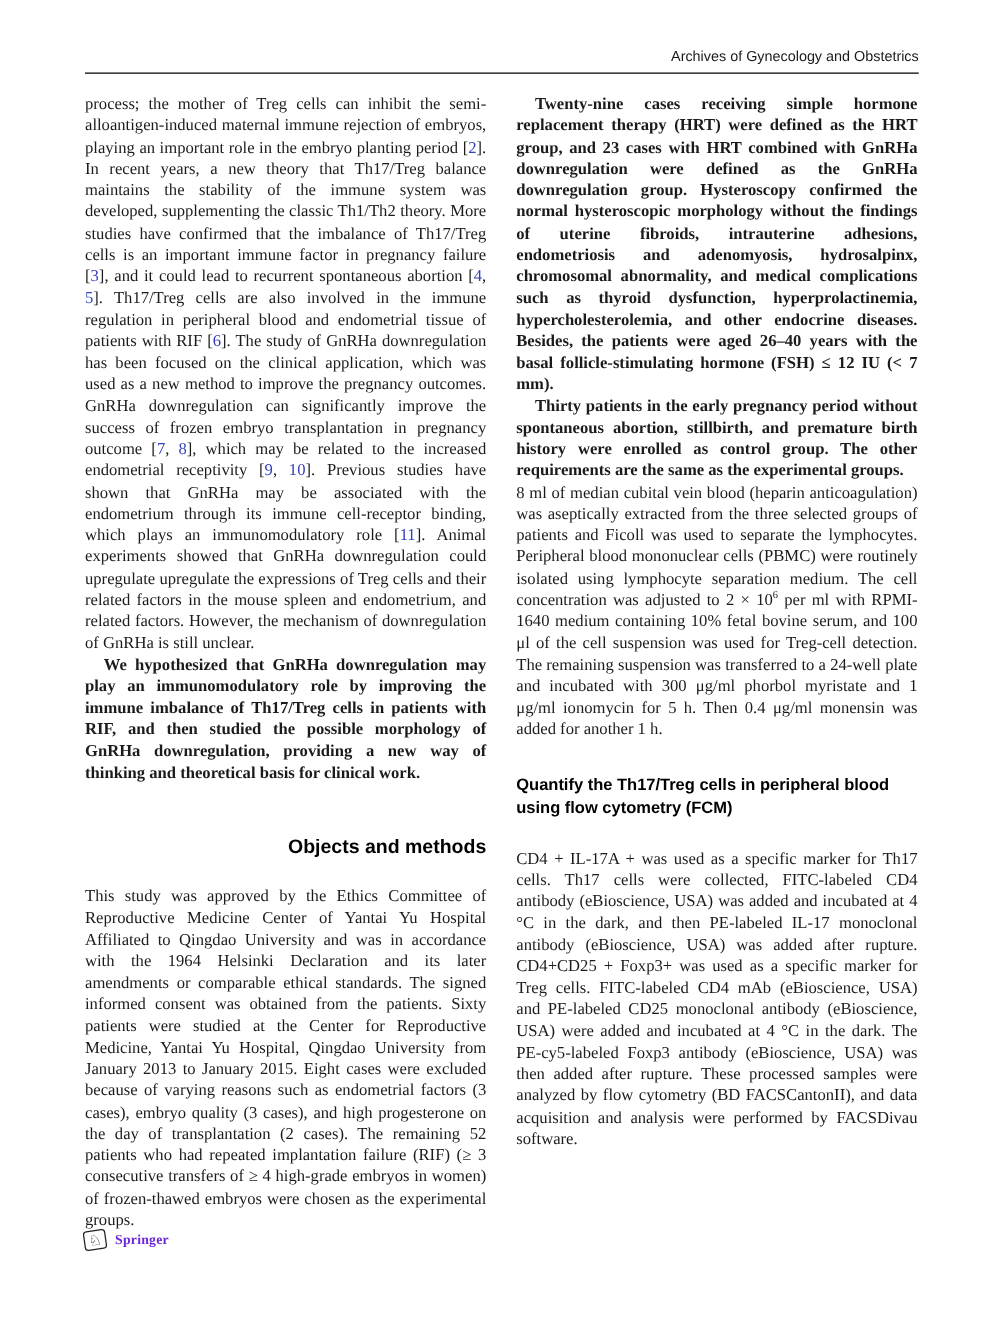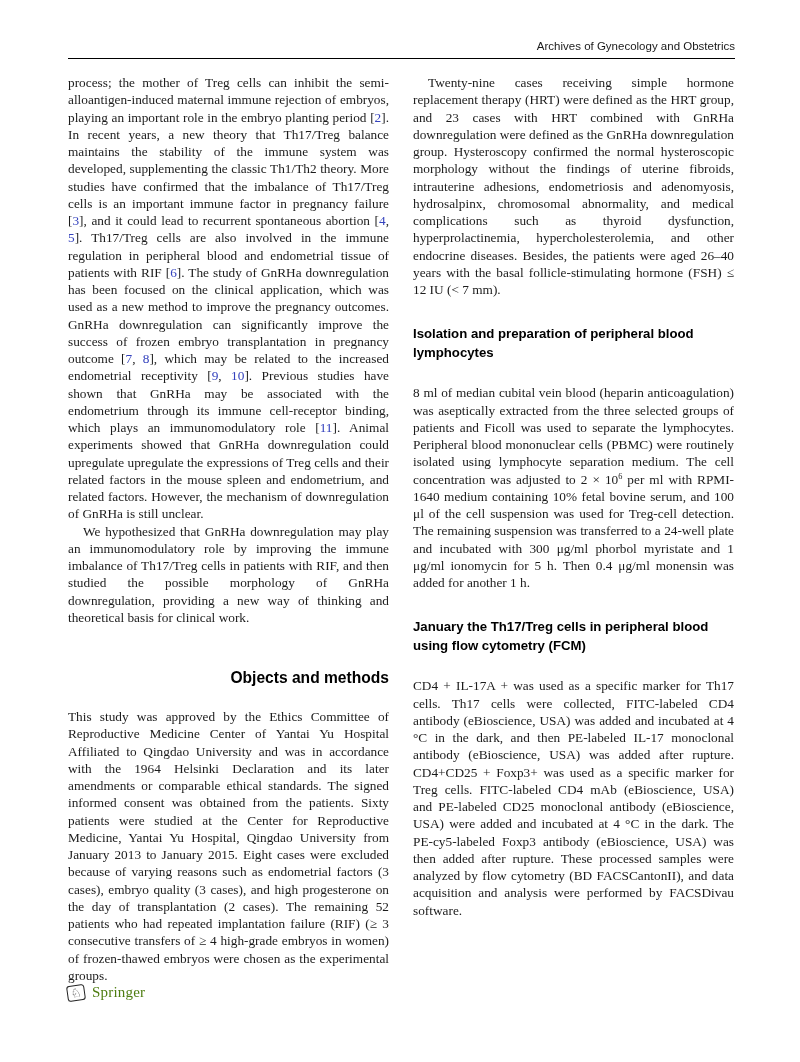--- a/index.html
+++ b/index.html
@@ -15,21 +15,21 @@
     font-size:11.5px;color:#1a1a1a;
   }
   .rule{border-bottom:1.7px solid #000;margin-top:6px;}
   .columns{display:flex;gap:24px;margin-top:15px;}
   .col{width:321px;}
   p.para{
     margin:0;text-align:justify;
     font-size:13.3px;line-height:17.25px;
     hyphens:auto;-webkit-hyphens:auto;
   }
-  p.para.indent{text-indent:15px;}
+  p.para.indent{text-indent:15px;font-weight:bold;}
   h2.sec{
     font-family:"Liberation Sans", sans-serif;
     font-size:15.6px;font-weight:700;color:#000;
     margin:42px 0 20px 0;line-height:20px;text-align:right;
   }
   h3.sub{
     font-family:"Liberation Sans", sans-serif;
     font-size:13.2px;font-weight:700;color:#000;
     margin:27px 0 22px 0;line-height:18.5px;
   }
@@ -39,21 +39,21 @@
     position:absolute;left:67px;top:984px;
     display:flex;align-items:center;gap:7px;
   }
   .logo-mark{
     width:16px;height:14px;border:1.3px solid #222;border-radius:3px;
     transform:rotate(-8deg);display:flex;align-items:center;justify-content:center;
     font-size:12px;line-height:1;color:#222;background:#fff;
   }
   .publisher{
     font-family:"Liberation Serif", serif;
-    font-size:15px;font-weight:400;color:#4d7c0f;letter-spacing:0.2px;
+    font-size:11px;font-weight:700;color:#6d28d9;letter-spacing:0.2px;
   }
 </style>
 </head>
 <body>
 
 <div class="page">
 
   <div class="header">
     <span>Archives of Gynecology and Obstetrics</span>
   </div>
@@ -61,23 +61,23 @@
 
   <div class="columns">
     <div class="col" id="col-left">
         <p class="para">process; the mother of Treg cells can inhibit the semi-alloantigen-induced maternal immune rejection of embryos, playing an important role in the embryo planting period [<span class="cite" style="color: rgb(51, 65, 189);">2</span>]. In recent years, a new theory that Th17/Treg balance maintains the stability of the immune system was developed, supplementing the classic Th1/Th2 theory. More studies have confirmed that the imbalance of Th17/Treg cells is an important immune factor in pregnancy failure [<span class="cite" style="color: rgb(51, 65, 189);">3</span>], and it could lead to recurrent spontaneous abortion [<span class="cite" style="color: rgb(51, 65, 189);">4</span>, <span class="cite" style="color: rgb(51, 65, 189);">5</span>]. Th17/Treg cells are also involved in the immune regulation in peripheral blood and endometrial tissue of patients with RIF [<span class="cite" style="color: rgb(51, 65, 189);">6</span>]. The study of GnRHa downregulation has been focused on the clinical application, which was used as a new method to improve the pregnancy outcomes. GnRHa downregulation can significantly improve the success of frozen embryo transplantation in pregnancy outcome [<span class="cite" style="color: rgb(51, 65, 189);">7</span>, <span class="cite" style="color: rgb(51, 65, 189);">8</span>], which may be related to the increased endometrial receptivity [<span class="cite" style="color: rgb(51, 65, 189);">9</span>, <span class="cite" style="color: rgb(51, 65, 189);">10</span>]. Previous studies have shown that GnRHa may be associated with the endometrium through its immune cell-receptor binding, which plays an immunomodulatory role [<span class="cite" style="color: rgb(51, 65, 189);">11</span>]. Animal experiments showed that GnRHa downregulation could upregulate upregulate the expressions of Treg cells and their related factors in the mouse spleen and endometrium, and related factors. However, the mechanism of downregulation of GnRHa is still unclear.</p>
         <p class="para indent">We hypothesized that GnRHa downregulation may play an immunomodulatory role by improving the immune imbalance of Th17/Treg cells in patients with RIF, and then studied the possible morphology of GnRHa downregulation, providing a new way of thinking and theoretical basis for clinical work.</p>
         <h2 class="sec">Objects and methods</h2>
         <p class="para">This study was approved by the Ethics Committee of Reproductive Medicine Center of Yantai Yu Hospital Affiliated to Qingdao University and was in accordance with the 1964 Helsinki Declaration and its later amendments or comparable ethical standards. The signed informed consent was obtained from the patients. Sixty patients were studied at the Center for Reproductive Medicine, Yantai Yu Hospital, Qingdao University from January 2013 to January 2015. Eight cases were excluded because of varying reasons such as endometrial factors (3 cases), embryo quality (3 cases), and high progesterone on the day of transplantation (2 cases). The remaining 52 patients who had repeated implantation failure (RIF) (≥ 3 consecutive transfers of ≥ 4 high-grade embryos in women) of frozen-thawed embryos were chosen as the experimental groups.</p>
       </div>
     <div class="col" id="col-right">
         <p class="para indent">Twenty-nine cases receiving simple hormone replacement therapy (HRT) were defined as the HRT group, and 23 cases with HRT combined with GnRHa downregulation were defined as the GnRHa downregulation group. Hysteroscopy confirmed the normal hysteroscopic morphology without the findings of uterine fibroids, intrauterine adhesions, endometriosis and adenomyosis, hydrosalpinx, chromosomal abnormality, and medical complications such as thyroid dysfunction, hyperprolactinemia, hypercholesterolemia, and other endocrine diseases. Besides, the patients were aged 26–40 years with the basal follicle-stimulating hormone (FSH) ≤ 12 IU (&lt; 7 mm).</p>
-        <h3 class="sub">Isolation and preparation of peripheral blood lymphocytes</h3>
+        <p class="para indent">Thirty patients in the early pregnancy period without spontaneous abortion, stillbirth, and premature birth history were enrolled as control group. The other requirements are the same as the experimental groups.</p>
         <p class="para">8 ml of median cubital vein blood (heparin anticoagulation) was aseptically extracted from the three selected groups of patients and Ficoll was used to separate the lymphocytes. Peripheral blood mononuclear cells (PBMC) were routinely isolated using lymphocyte separation medium. The cell concentration was adjusted to 2 × 10<sup>6</sup> per ml with RPMI-1640 medium containing 10% fetal bovine serum, and 100 μl of the cell suspension was used for Treg-cell detection. The remaining suspension was transferred to a 24-well plate and incubated with 300 μg/ml phorbol myristate and 1 μg/ml ionomycin for 5 h. Then 0.4 μg/ml monensin was added for another 1 h.</p>
-        <h3 class="sub">January the Th17/Treg cells in peripheral blood using flow cytometry (FCM)</h3>
+        <h3 class="sub">Quantify the Th17/Treg cells in peripheral blood using flow cytometry (FCM)</h3>
         <p class="para">CD4 + IL-17A + was used as a specific marker for Th17 cells. Th17 cells were collected, FITC-labeled CD4 antibody (eBioscience, USA) was added and incubated at 4 °C in the dark, and then PE-labeled IL-17 monoclonal antibody (eBioscience, USA) was added after rupture. CD4+CD25 + Foxp3+ was used as a specific marker for Treg cells. FITC-labeled CD4 mAb (eBioscience, USA) and PE-labeled CD25 monoclonal antibody (eBioscience, USA) were added and incubated at 4 °C in the dark. The PE-cy5-labeled Foxp3 antibody (eBioscience, USA) was then added after rupture. These processed samples were analyzed by flow cytometry (BD FACSCantonII), and data acquisition and analysis were performed by FACSDivau software.</p>
       </div>
   </div>
 
   <div class="footer">
     <span class="logo-mark">♘</span>
     <span class="publisher">Springer</span>
   </div>
 
 </div>

